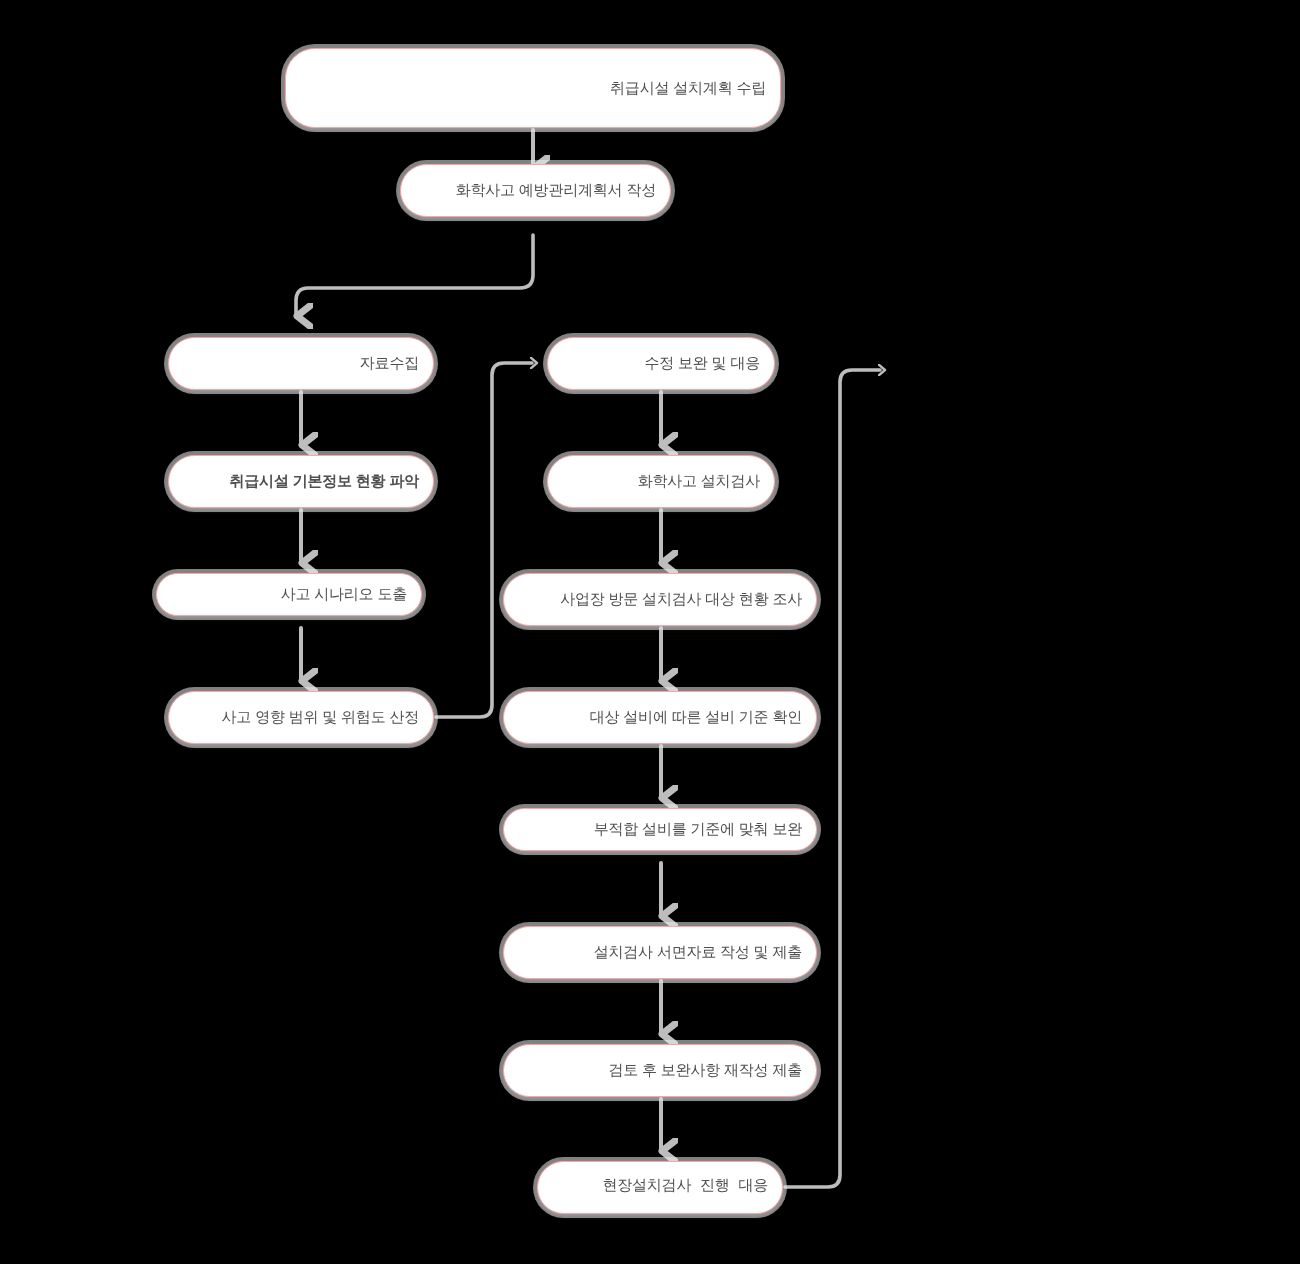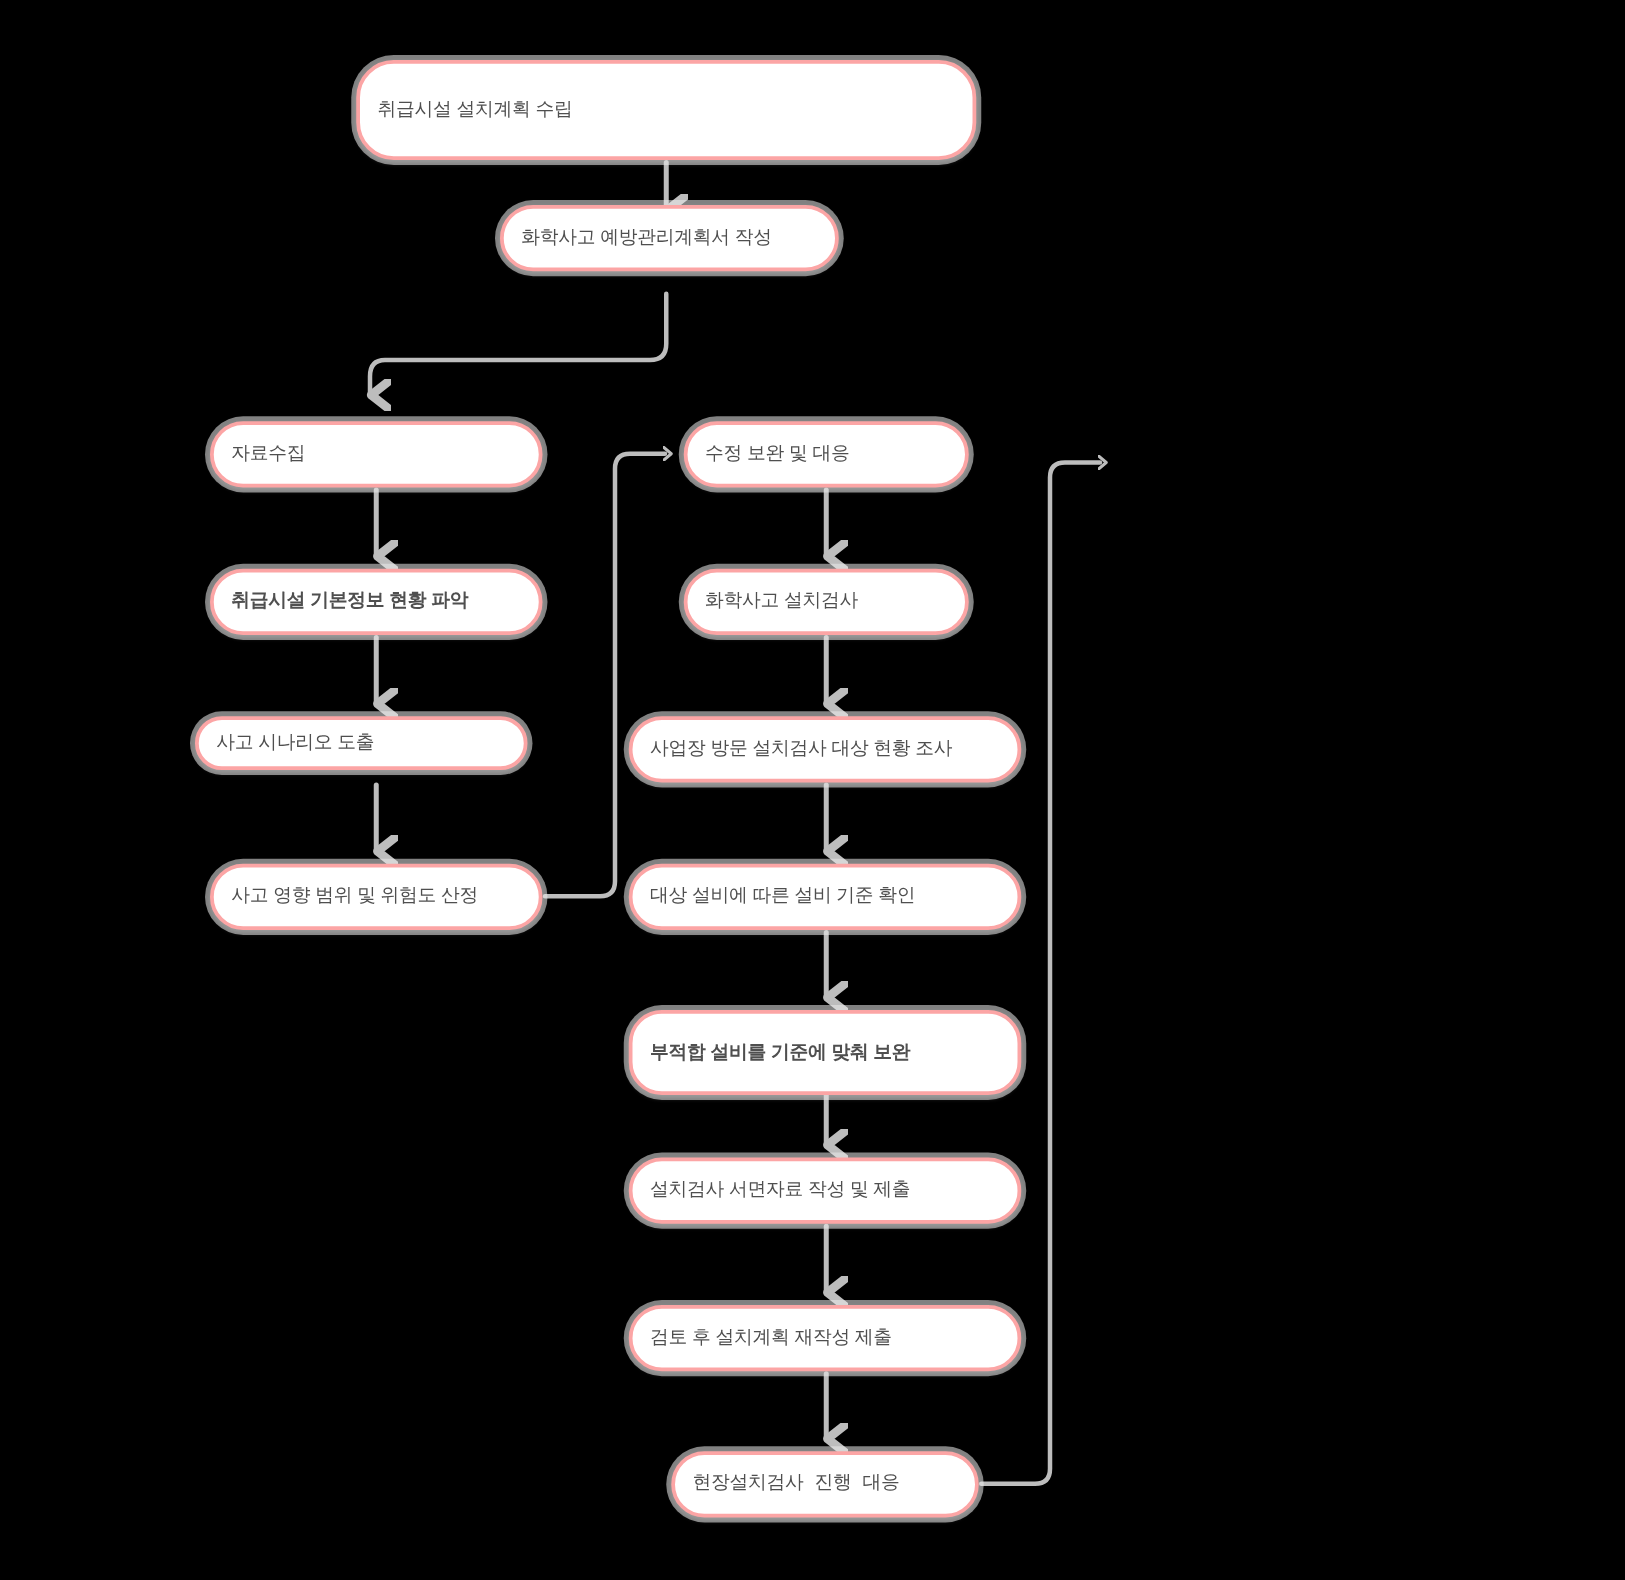--- a/index.html
+++ b/index.html
@@ -21,26 +21,26 @@
   #edge-layer {
     position: absolute;
     left: 0; top: 0;
     width: 1300px;
     height: 1264px;
     pointer-events: none;
   }
   .node {
     position: absolute;
     background: #ffffff;
-    border: 3px solid #fca5a5;
+    border: 1px solid #fca5a5;
     border-radius: 30px;
     box-shadow: 0 0 0 4px rgba(235,235,235,0.55), 0 2px 4px rgba(180,180,180,0.35);
     display: flex;
     flex-direction: column;
-    align-items: flex-start;
+    align-items: flex-end;
     justify-content: center;
     text-align: center;
     color: #4a4a4a;
     line-height: 1.35;
     padding: 4px 14px;
   }
   .node .label {
     font-size: 15px;
     color: #4f4f4f;
     letter-spacing: -0.2px;
@@ -137,30 +137,30 @@
   </div>
 
   <div class="node" style="left: 503px; top: 573px; width: 314px; height: 53px; border-radius: 26.5px;">
     <span class="label">사업장 방문 설치검사 대상 현황 조사</span>
   </div>
 
   <div class="node" style="left: 503px; top: 691px; width: 314px; height: 53px; border-radius: 26.5px;">
     <span class="label">대상 설비에 따른 설비 기준 확인</span>
   </div>
 
-  <div class="node" style="left: 503px; top: 808px; width: 314px; height: 68px; border-radius: 26.5px; font-weight: bold;">
+  <div class="node" style="left: 503px; top: 808px; width: 314px; height: 43px; border-radius: 26.5px;">
     <span class="label">부적합 설비를 기준에 맞춰 보완</span>
   </div>
 
   <div class="node" style="left: 503px; top: 926px; width: 314px; height: 53px; border-radius: 26.5px;">
     <span class="label">설치검사 서면자료 작성 및 제출</span>
   </div>
 
   <div class="node" style="left: 503px; top: 1044px; width: 314px; height: 53px; border-radius: 26.5px;">
-    <span class="label">검토 후 설치계획 재작성 제출</span>
+    <span class="label">검토 후 보완사항 재작성 제출</span>
   </div>
 
   <div class="node" style="left: 537px; top: 1161px; width: 246px; height: 53px; border-radius: 26.5px; font-family: Liberation Mono, monospace;">
     <span class="label">현장설치검사 진행 대응</span>
   </div>
 
 
 </div>
 
 </body></html>

